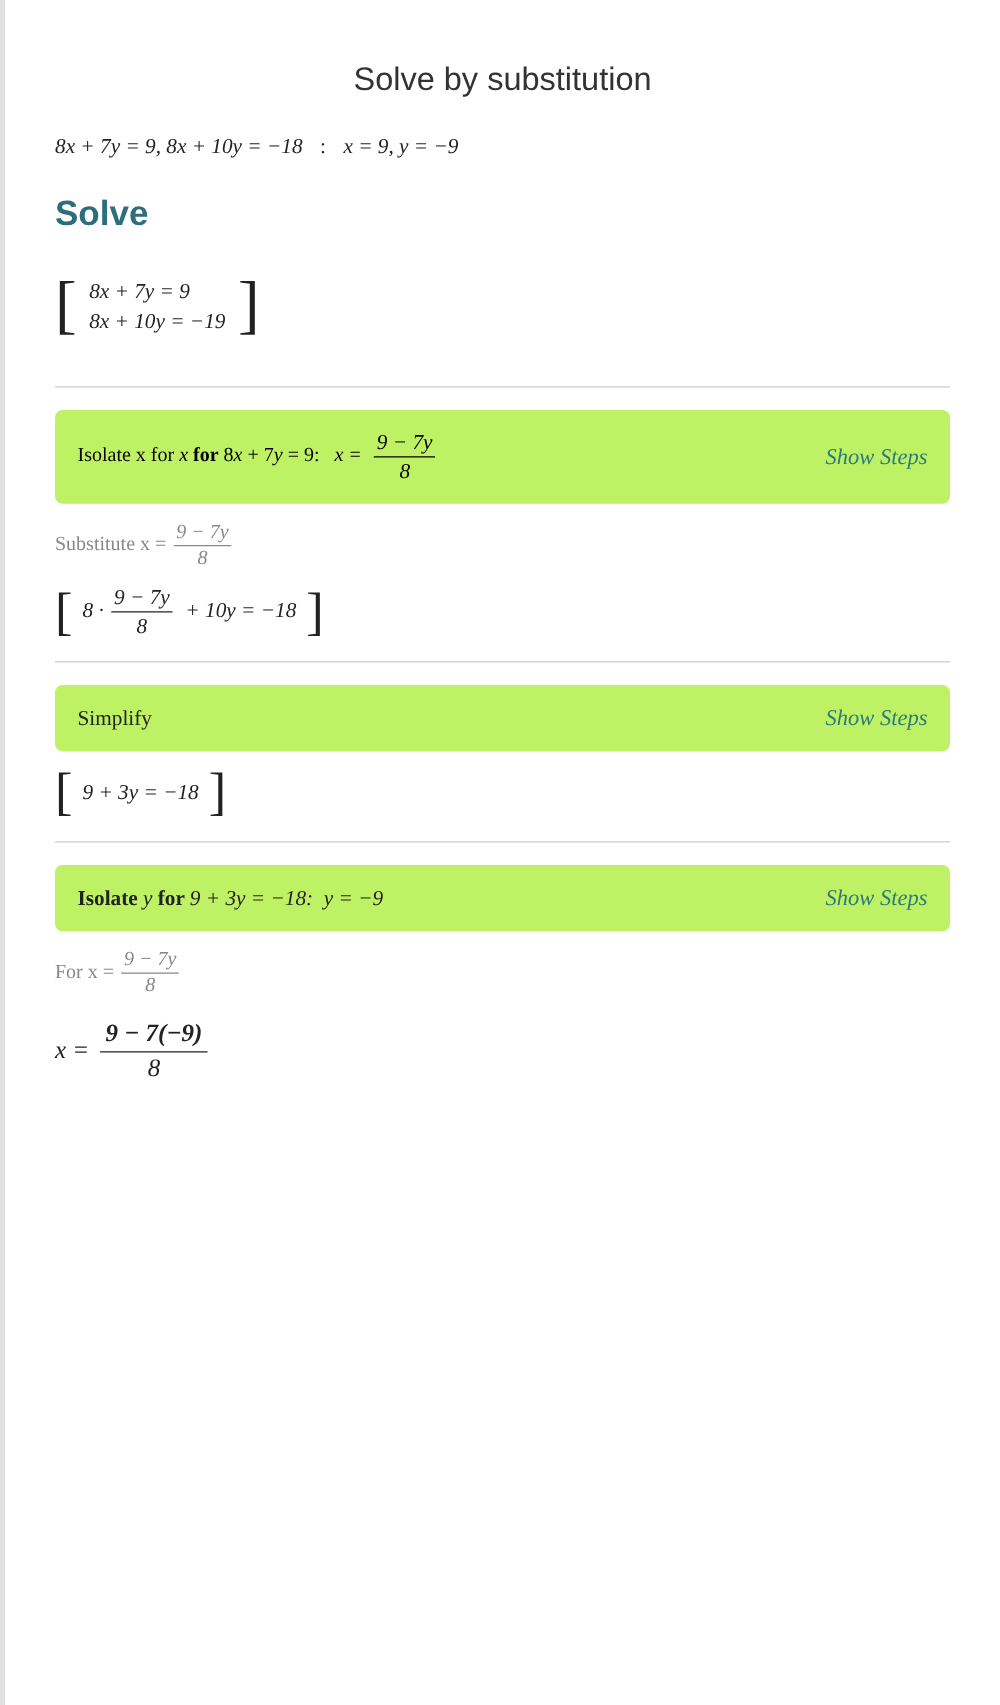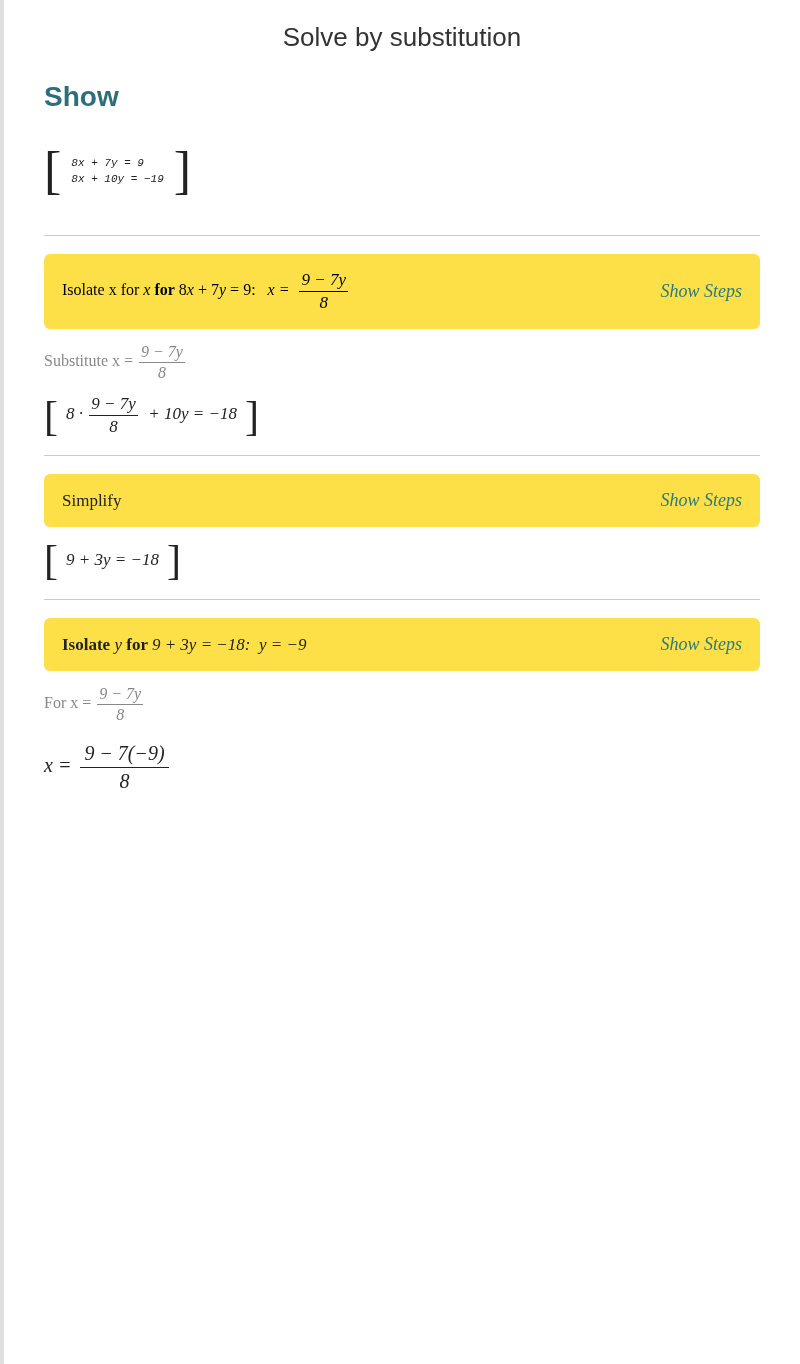--- a/index.html
+++ b/index.html
@@ -13,21 +13,21 @@
       background: #ffffff;
       width: 800px;
       min-height: 1364px;
       padding: 0;
     }
 
     .page-container {
       width: 800px;
       min-height: 1364px;
       background: #ffffff;
-      padding: 22px 40px 40px 40px;
+      padding: 48px 40px 40px 40px;
       border-left: 4px solid #e0e0e0;
     }
 
     .page-title {
       font-family: 'Arial', sans-serif;
       font-size: 26px;
       font-weight: 400;
       color: #333333;
       text-align: center;
       margin-bottom: 28px;
@@ -86,34 +86,33 @@
       margin-left: 10px;
     }
 
     .matrix-content {
       display: flex;
       flex-direction: column;
       gap: 4px;
     }
 
     .matrix-row {
-      font-size: 11px;
-      color: #222;
-      font-style: italic;
-      font-family: Liberation Mono, monospace;
+      font-size: 17px;
+      color: #222;
+      font-style: italic;
     }
 
     .divider {
       border: none;
       border-top: 1px solid #cccccc;
       margin: 18px 0;
     }
 
     .step-box {
-      background: #fde047;
+      background: #bef264;
       border-radius: 6px;
       padding: 16px 18px;
       margin: 12px 0;
       display: flex;
       align-items: center;
       justify-content: space-between;
       position: relative;
     }
 
     .step-box-text {
@@ -216,22 +215,27 @@
       gap: 4px;
     }
   </style>
 </head>
 <body>
 
 <div class="page-container">
 
   <h1 class="page-title">Solve by substitution</h1>
 
-
-  <h2 class="steps-heading">Show</h2>
+  <div class="equation-summary">
+    <span class="eq-part">8x + 7y = 9, 8x + 10y = −18</span>
+    <span class="colon">:</span>
+    <span class="result">x = 9, y = −9</span>
+  </div>
+
+  <h2 class="steps-heading">Solve</h2>
 
   
   <div class="matrix-bracket">
     <span class="bracket-left">[</span>
     <div class="matrix-content">
       <div class="matrix-row">
         <span>8x + 7y = 9</span>
       </div>
       <div class="matrix-row">
         <span>8x + 10y = −19</span>
@@ -319,18 +323,18 @@
       <span class="denominator">8</span>
     </span>
   </div>
 
   
 
   
   <div class="x-equals-row">
     <span>x =</span>
     <span class="fraction" style="font-size:20px; display:inline-flex; flex-direction:column; align-items:center; vertical-align:middle; margin-left:4px;">
-      <span style="border-bottom:1.5px solid #222; padding:0 4px 2px 4px; font-style:italic;">9 − 7(−9)</span>
+      <span style="border-bottom:1.5px solid #222; padding:0 4px 2px 4px; font-style:italic;font-weight:bold;">9 − 7(−9)</span>
       <span style="padding:2px 4px 0 4px; font-style:italic;">8</span>
     </span>
   </div>
 
 </div>
 
 </body></html>

